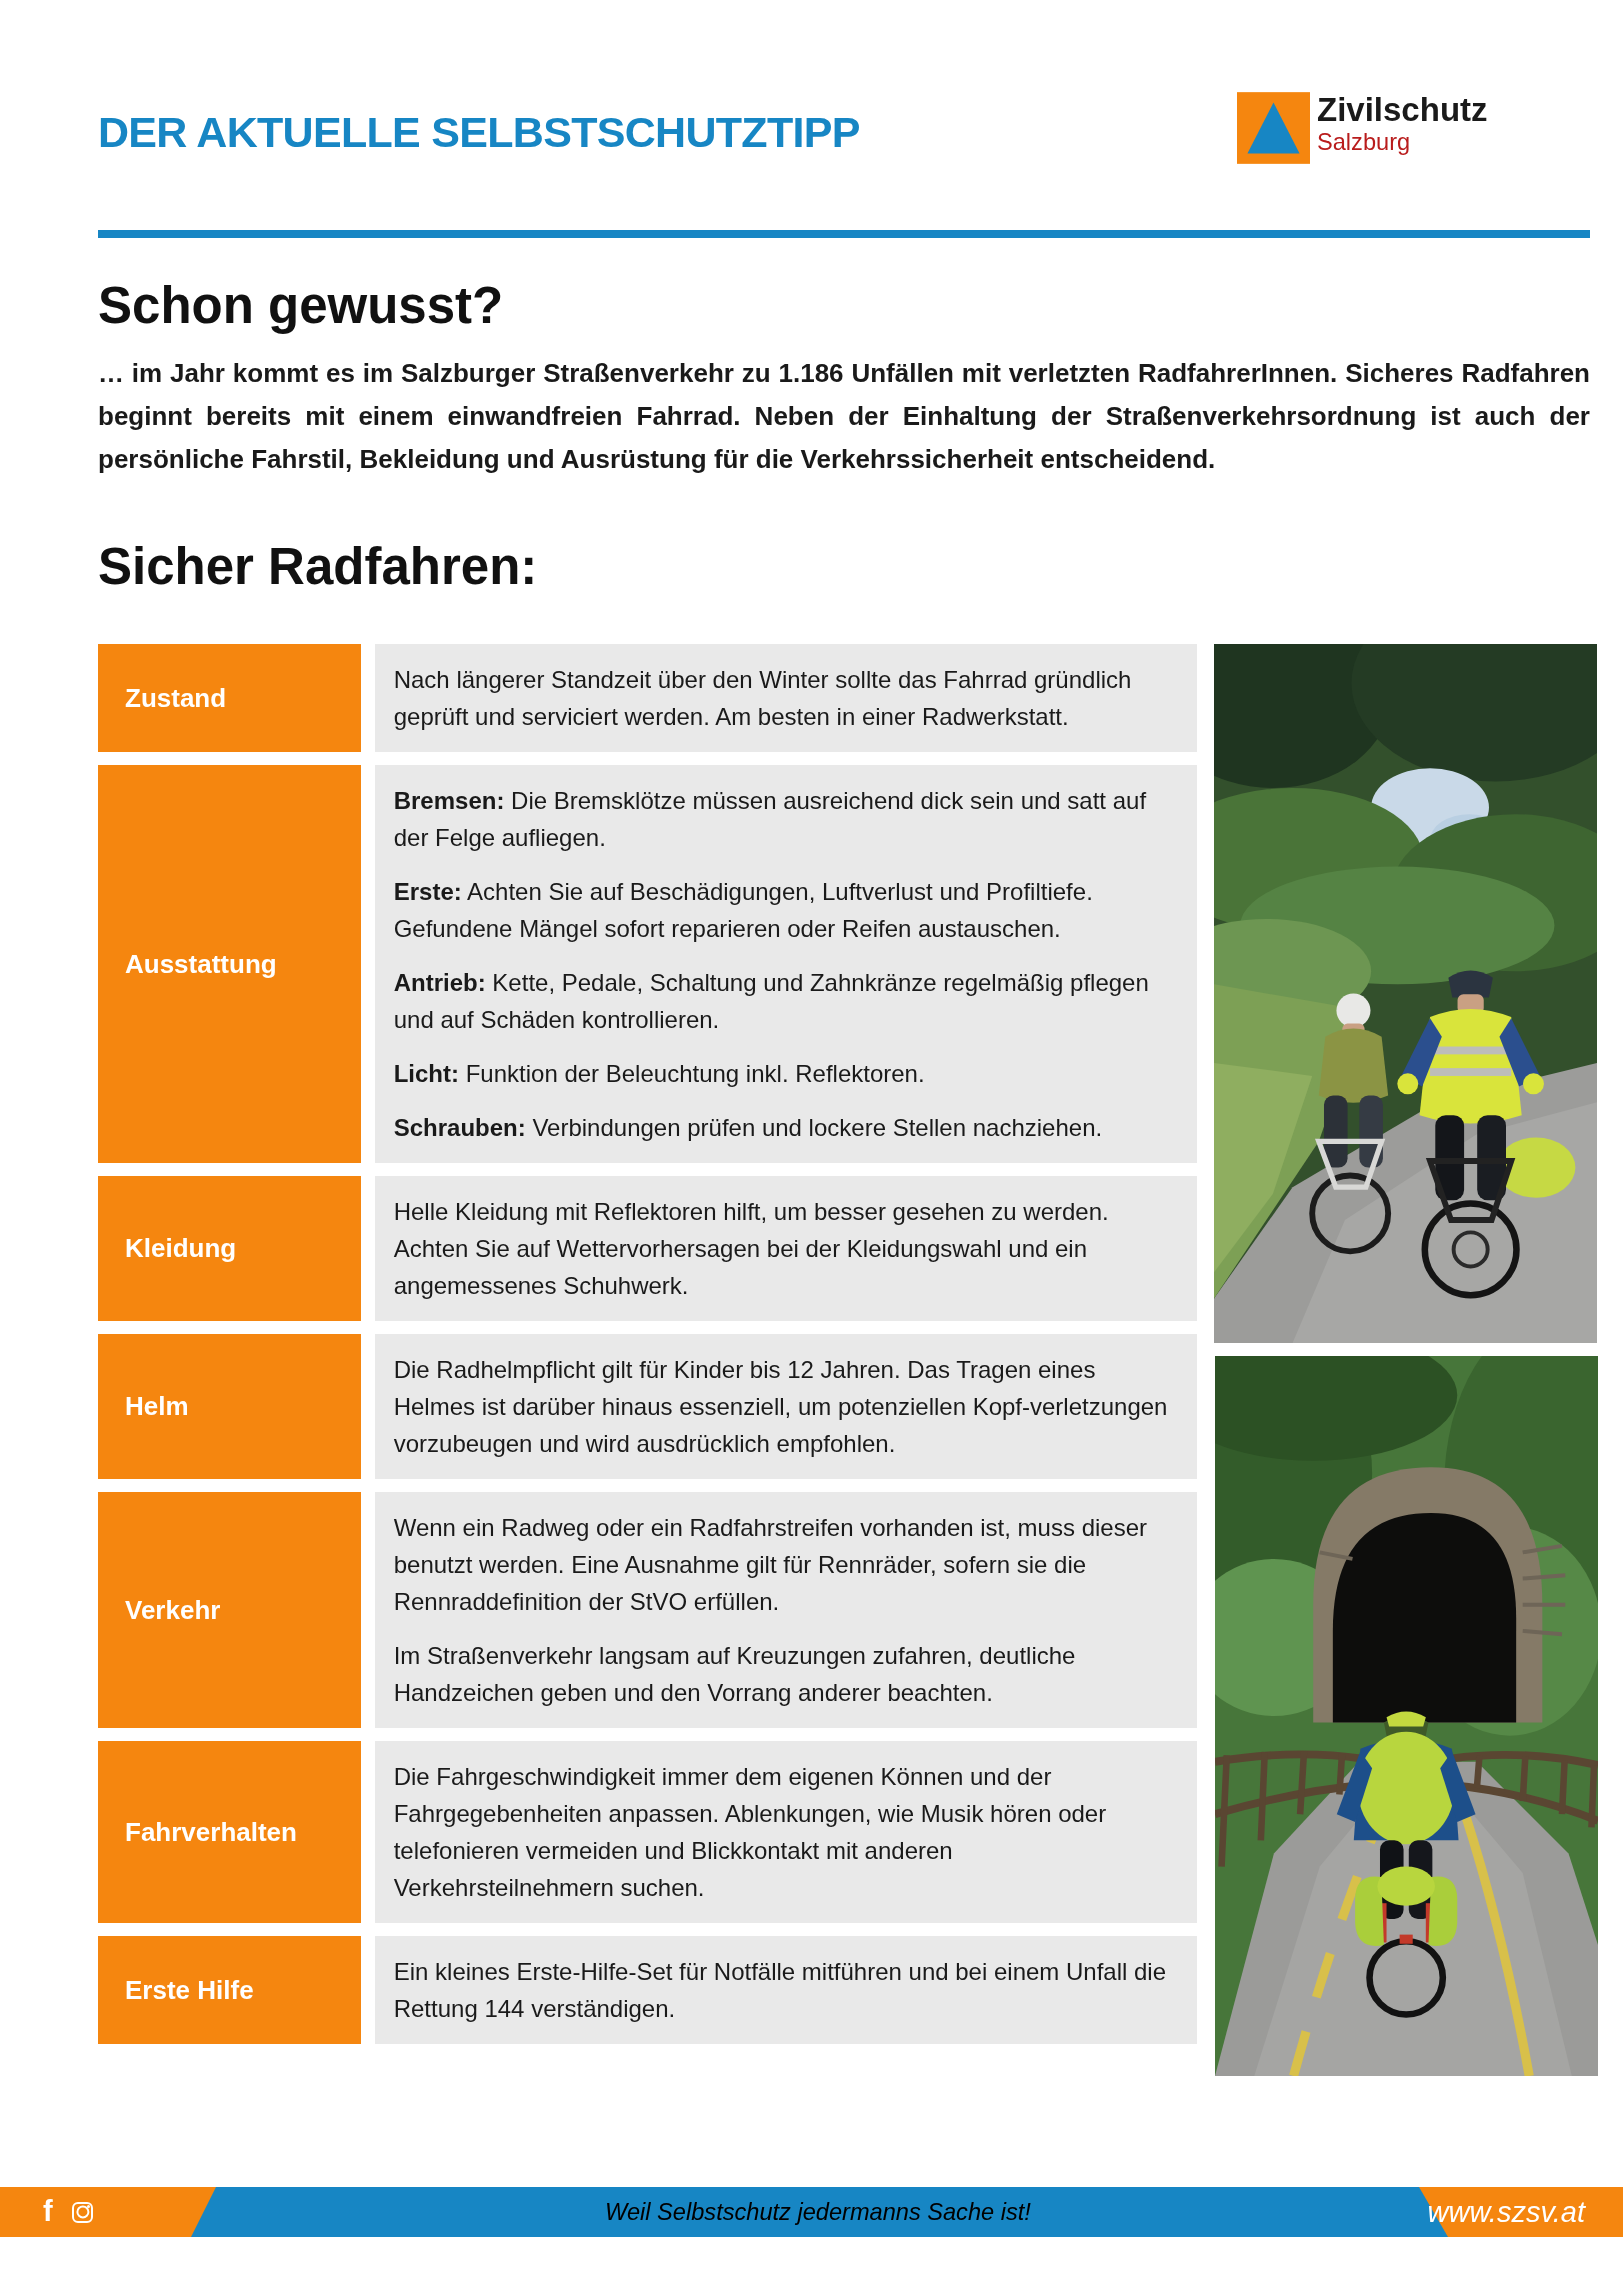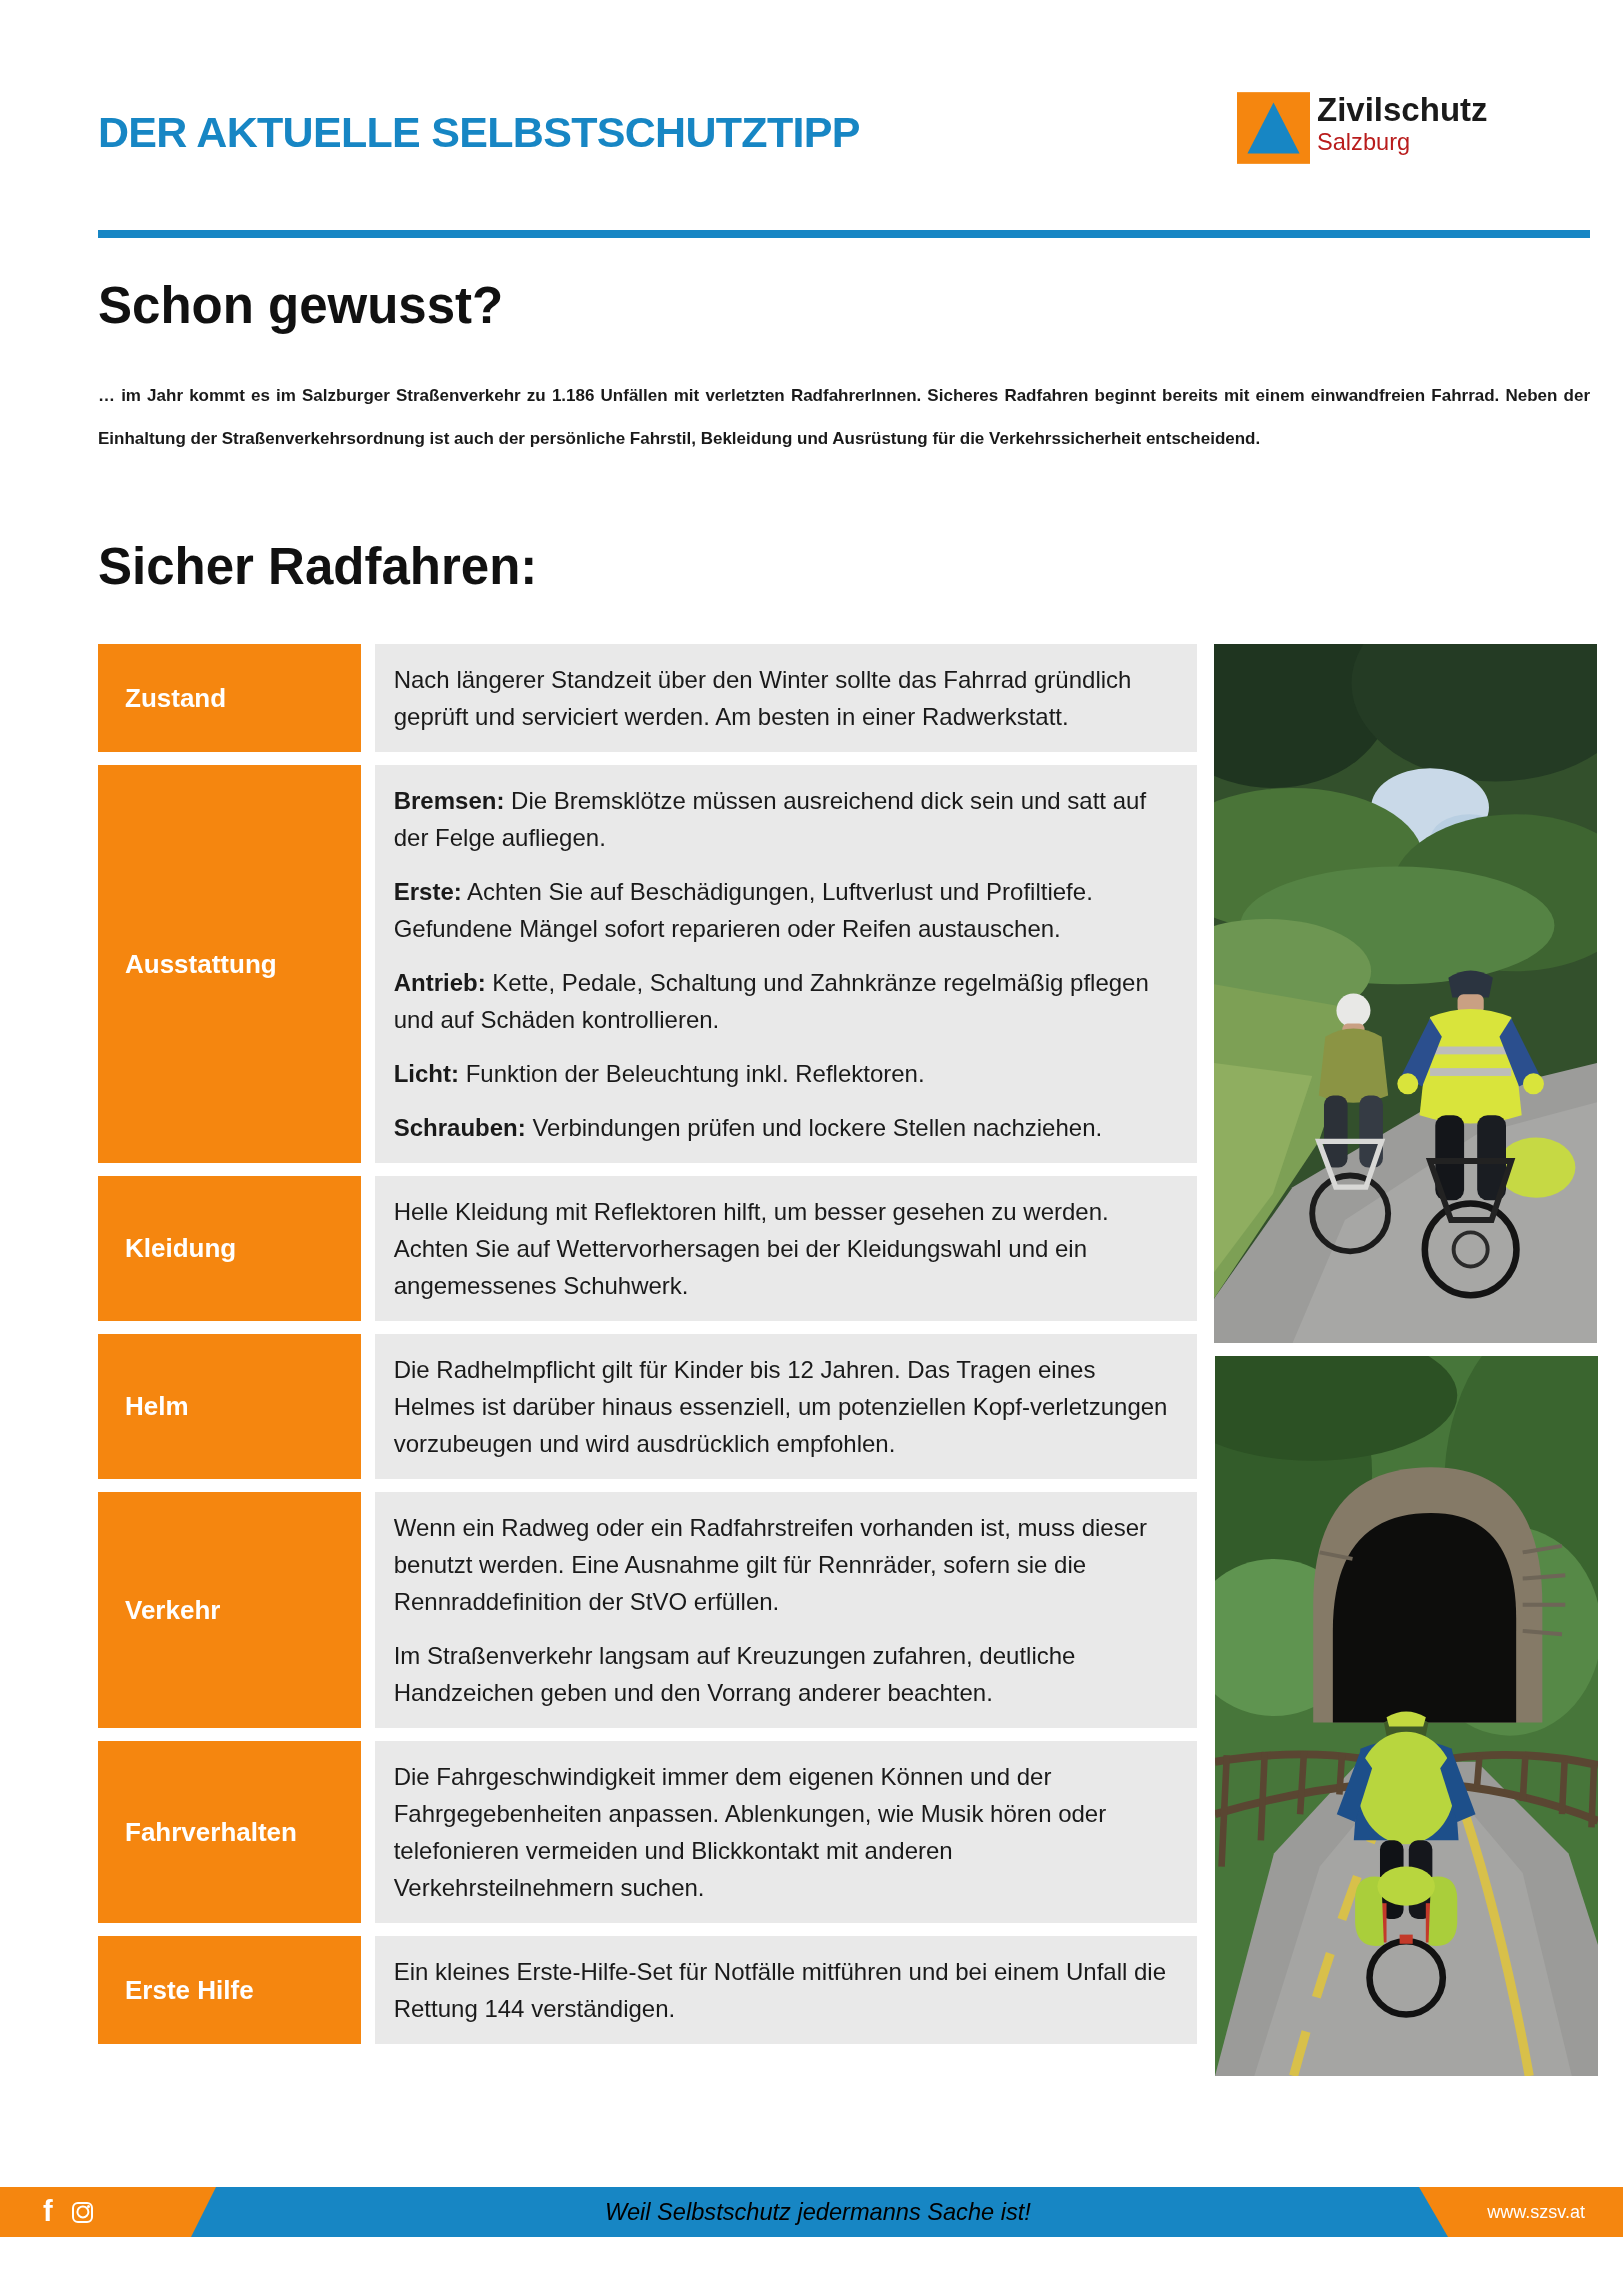--- a/index.html
+++ b/index.html
@@ -31,22 +31,22 @@
     background:var(--blue);
   }
   
   .h-big{
     position:absolute;left:98px;
     font-size:51px;font-weight:bold;color:#111;line-height:1;
   }
   #schon-heading{top:280px;}
   #sicher-heading{top:541px;text-align:right;}
   .intro-text{
-    position:absolute;left:98px;top:374px;width:1492px;
-    font-size:17px;font-weight:bold;line-height:43px;
+    position:absolute;left:98px;top:352px;width:1492px;
+    font-size:26px;font-weight:bold;line-height:43px;
     text-align:justify;
   }
   
   .safety-table{position:absolute;left:98px;top:644px;width:1099px;}
   .safety-row{display:flex;gap:14.4px;margin-bottom:13px;}
   .row-label{
     flex:0 0 263px;background:var(--orange);
     color:#fff;font-weight:bold;font-size:26px;
     display:flex;align-items:center;padding-left:27px;
   }
@@ -70,21 +70,21 @@
     background:var(--blue);
     clip-path:polygon(216px 0,1419px 0,1448px 50px,191px 50px);
   }
   .footer-slogan{
     position:absolute;left:216px;top:0;width:1204px;height:36px;
     line-height:50px;text-align:center;
     color:#000000;font-style:italic;font-size:23.6px;
   }
   .footer-site{
     position:absolute;right:38px;top:0;height:50px;line-height:50px;
-    color:#fff;font-size:18px;
+    color:#fff;font-style:italic;font-size:29px;
   }
   .footer-social{
     position:absolute;left:43px;top:0;height:50px;
     display:flex;align-items:center;gap:19.6px;
   }
   .fb-glyph{
     color:#fff;font-size:29px;font-weight:bold;line-height:1;
     transform:translateY(-1.3px);
   }
   .ig-glyph{

